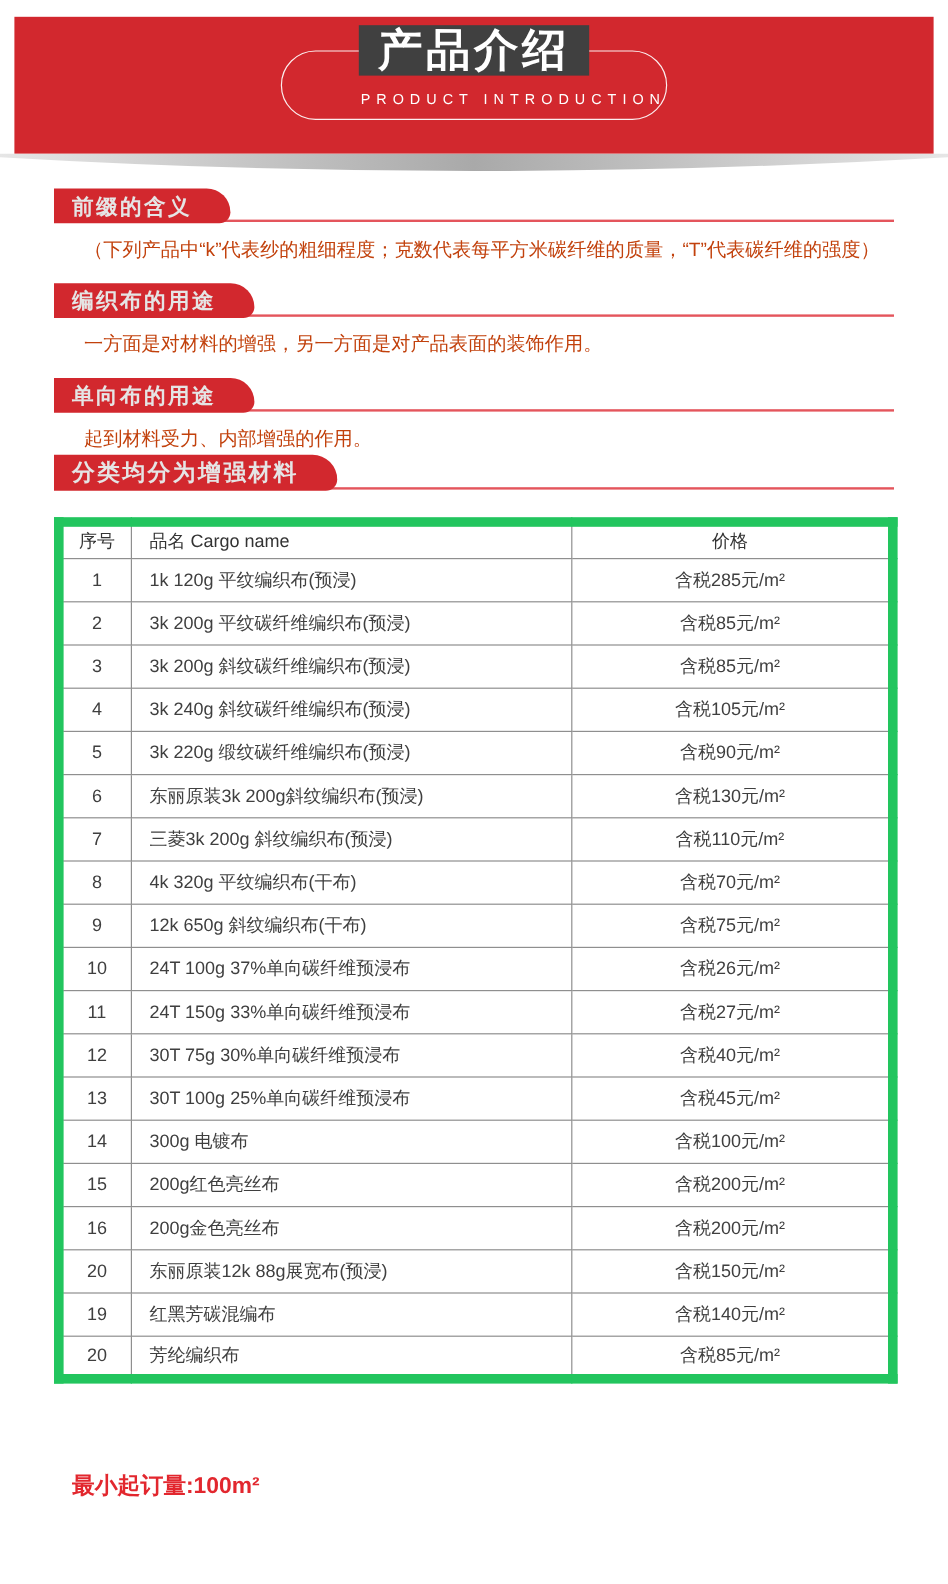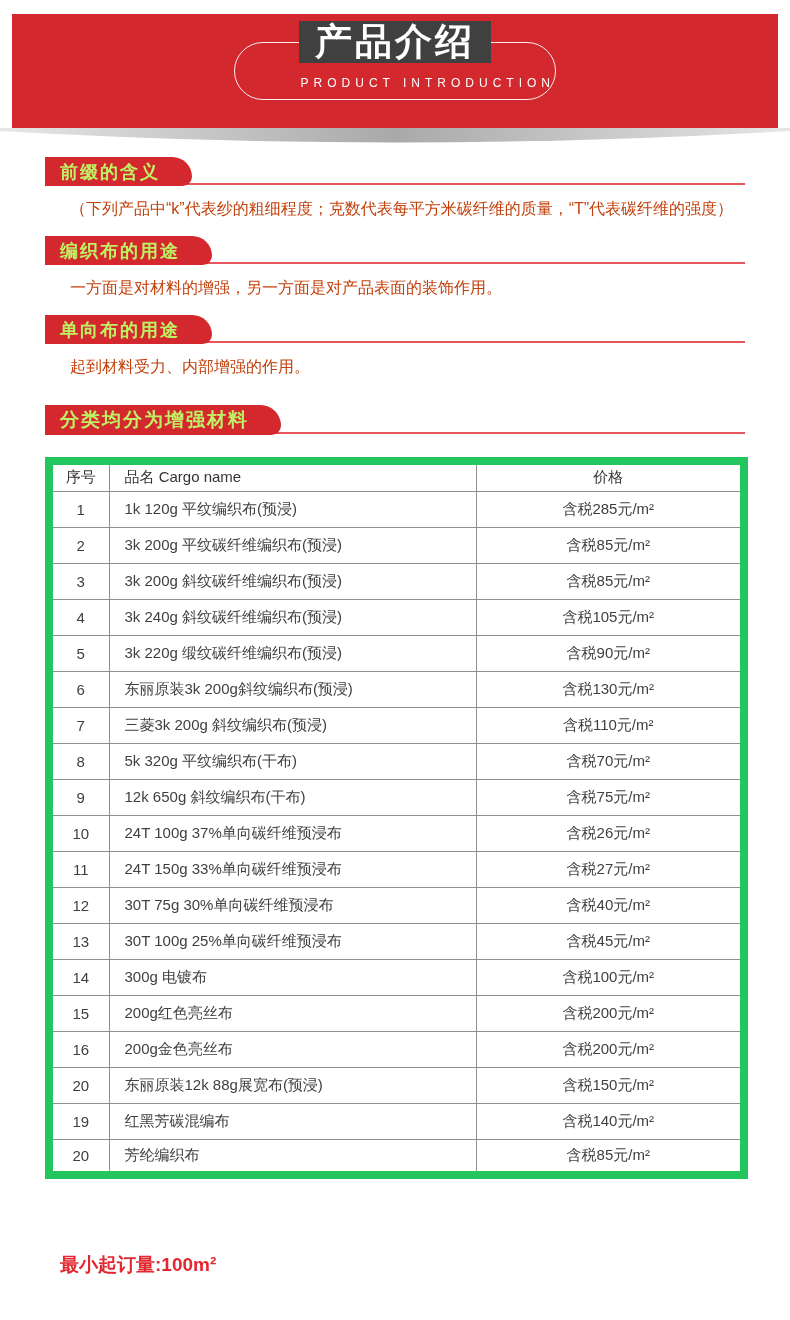--- a/index.html
+++ b/index.html
@@ -17,25 +17,25 @@
   .sub-title { position:absolute; bottom:9px; left:0; width:100%; text-align:right;
                color:#ffffff; font-size:12px; letter-spacing:5px; font-weight:400; }
   .swoosh { display:block; width:790px; height:24px; }
 
   
   .content { margin:0 45px; }
   .sec { position:relative; height:28px; }
   .sec::after { content:""; position:absolute; left:0; right:0; bottom:0; height:2px; background:#e4555c; }
   .badge { position:absolute; left:0; top:0; bottom:-1px; z-index:1;
            display:inline-flex; align-items:center;
-           background:#d2282e; color:#bef264; font-weight:700; font-size:18px; letter-spacing:2px;
+           background:#d2282e; color:#e5e5e5; font-weight:700; font-size:18px; letter-spacing:2px;
            padding:0 32px 0 15px; border-radius:0 26px 12px 0; }
   .sec1 { margin-top:5px; }
   .sec2, .sec3 { margin-top:17px; }
-  .sec4 { margin-top:28px; height:29px; }
+  .sec4 { margin-top:2px; height:29px; }
   .sec4 .badge { font-size:19px; }
   .para { margin:13px 0 0 25px; font-size:16px; color:#c2410c; line-height:21px; }
 
   
   table.price { width:695px; margin:23px 0 0 45px; border-collapse:collapse; table-layout:fixed;
                 border:8px solid #22c55e; }
   table.price th, table.price td { border:1px solid #8f8f8f; font-weight:400; color:#3f3f3f; font-size:15px; }
   table.price th { height:30px; color:#333333; }
   table.price td { height:36px; }
   .col-idx { width:60px; }
@@ -131,21 +131,21 @@
           <td class="cell-name">东丽原装3k 200g斜纹编织布(预浸)</td>
           <td class="cell-price">含税130元/m²</td>
         </tr>
         <tr>
           <td class="cell-idx">7</td>
           <td class="cell-name">三菱3k 200g 斜纹编织布(预浸)</td>
           <td class="cell-price">含税110元/m²</td>
         </tr>
         <tr>
           <td class="cell-idx">8</td>
-          <td class="cell-name">5k 320g 平纹编织布(干布)</td>
+          <td class="cell-name">4k 320g 平纹编织布(干布)</td>
           <td class="cell-price">含税70元/m²</td>
         </tr>
         <tr>
           <td class="cell-idx">9</td>
           <td class="cell-name">12k 650g 斜纹编织布(干布)</td>
           <td class="cell-price">含税75元/m²</td>
         </tr>
         <tr>
           <td class="cell-idx">10</td>
           <td class="cell-name">24T 100g 37%单向碳纤维预浸布</td>

